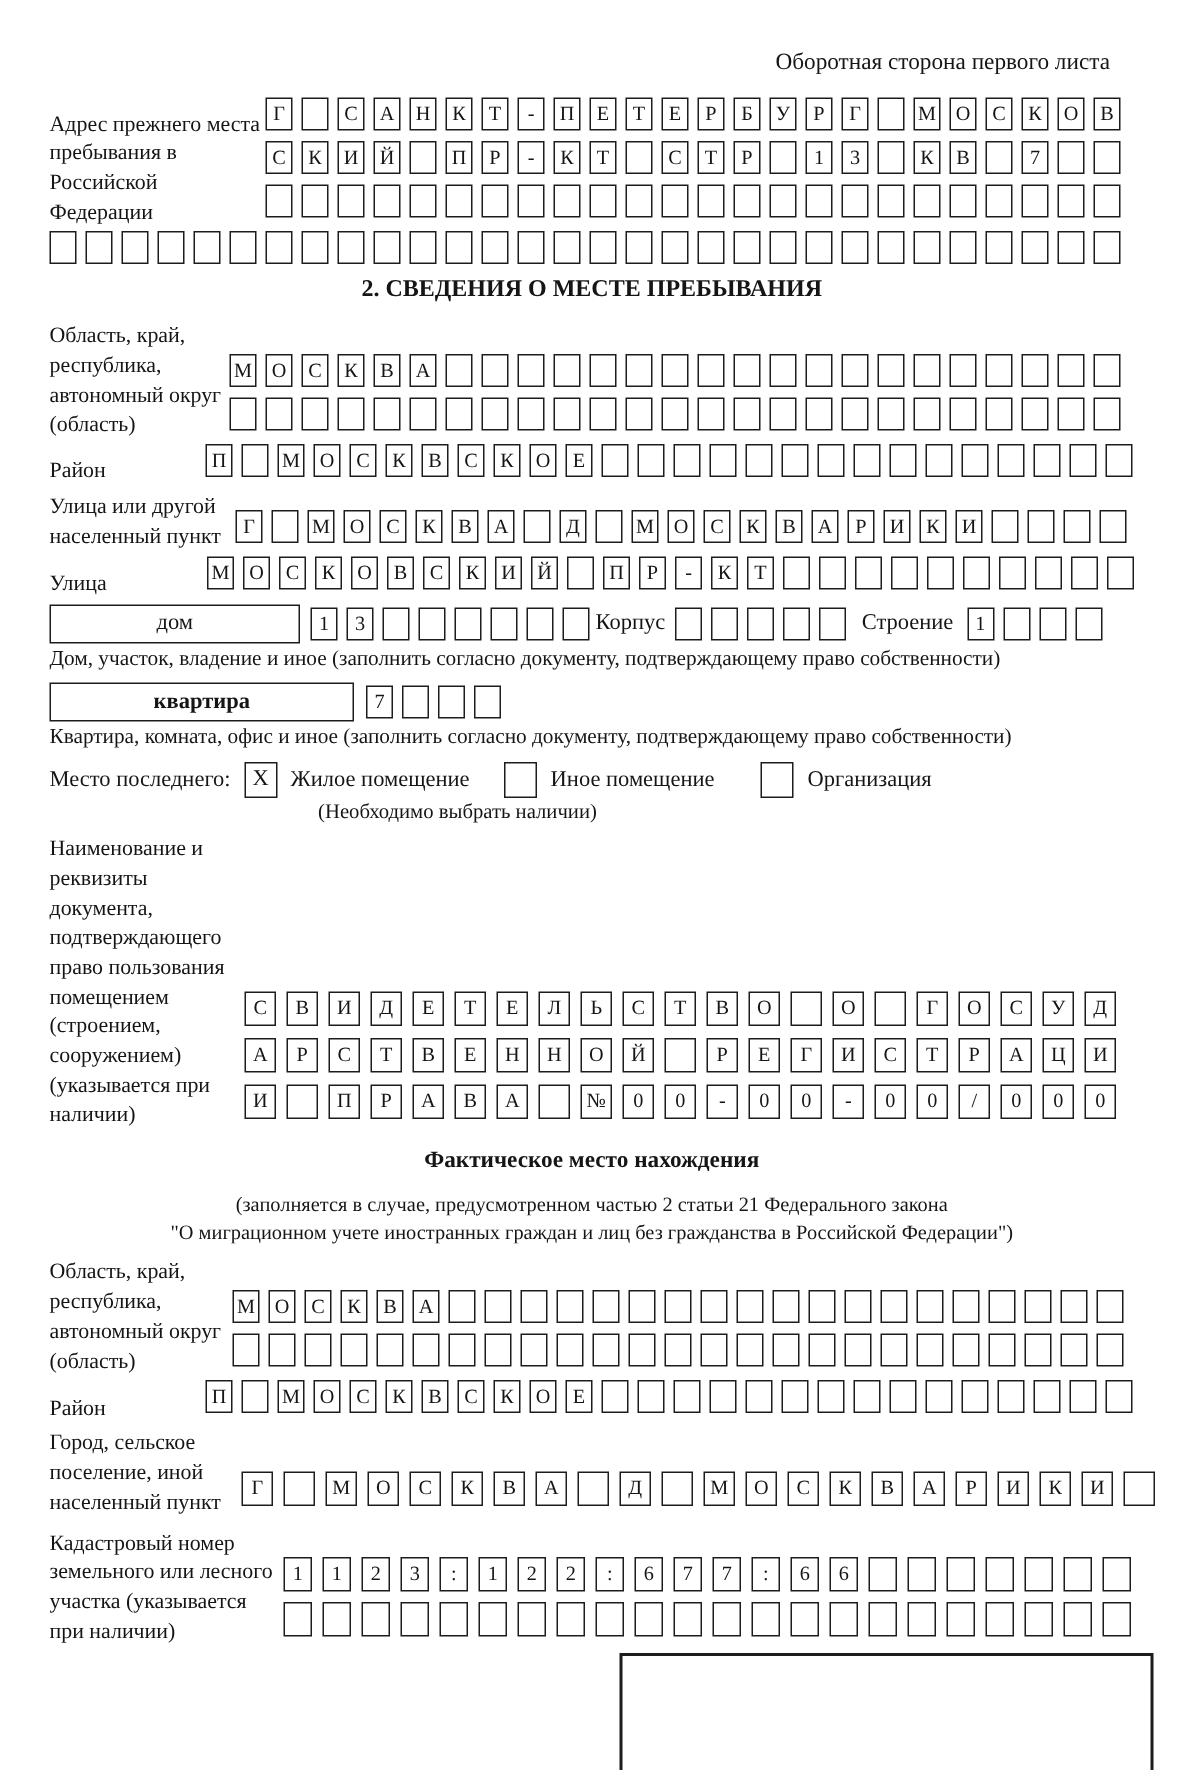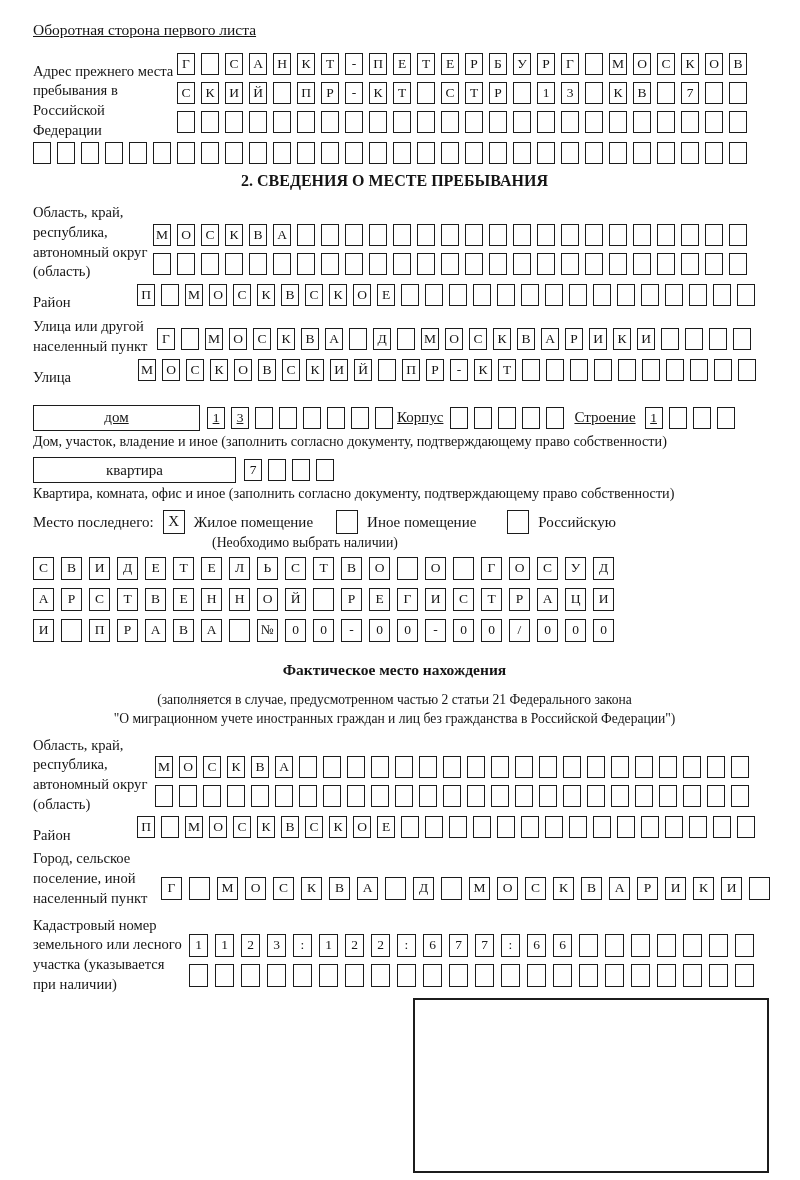--- a/index.html
+++ b/index.html
@@ -2,21 +2,21 @@
 <html><head>
 <meta charset="utf-8">
 <style>
   html,body{margin:0;padding:0;background:#fff;}
   body{
     width:800px;height:1180px;overflow:hidden;color:#151515;
     font-family:"Liberation Serif","DejaVu Serif",serif;
     font-size:15px;line-height:1.25;
   }
   .sheet{padding:8px 44px 0 33px;}
-  .pg-header{ text-align:left; padding-right:16px; margin-top:12px; font-size:15.5px;text-decoration:underline;}
+  .pg-header{ text-align:right; padding-right:16px; margin-top:24px; font-size:15.5px;}
 
   
   .frow{display:flex;align-items:flex-end;margin-bottom:2px;}
   .flabel{flex-shrink:0;font-size:14.6px;line-height:1.35;padding-top:2px;}
   .gridcol{display:flex;flex-direction:column;}
   .grid{display:flex;gap:6px;margin-bottom:7px;}
   .cb{
     display:inline-block;box-sizing:border-box;width:18px;height:22px;
     border:1.7px solid #1c1c1c;text-align:center;font-size:13.5px;line-height:19px;
     font-family:"Liberation Serif","DejaVu Serif",serif;
@@ -322,21 +322,21 @@
         <span class="cb"></span>
         <span class="cb"></span>
         <span class="cb"></span>
         <span class="cb"></span>
         <span class="cb"></span>
         <span class="cb"></span>
         <span class="cb"></span>
       </div>
   </div>
 
-  <div class="inline-row" style="margin-top:17px;text-decoration:underline;">
+  <div class="inline-row" style="margin-top:3px;">
     <div class="rectfield" style="width:167px;">дом</div>
     <div class="grid" style="margin-left:7px;">
         <span class="cb">1</span>
         <span class="cb">3</span>
         <span class="cb"></span>
         <span class="cb"></span>
         <span class="cb"></span>
         <span class="cb"></span>
         <span class="cb"></span>
         <span class="cb"></span>
@@ -353,42 +353,43 @@
     <div class="grid">
         <span class="cb">1</span>
         <span class="cb"></span>
         <span class="cb"></span>
         <span class="cb"></span>
       </div>
   </div>
   <div class="caption-left">Дом, участок, владение и иное (заполнить согласно документу, подтверждающему право собственности)</div>
 
   <div class="inline-row">
-    <div class="rectfield" style="width:203px;">квартира</div>
+    <div class="rectfield" style="width:203px;font-weight:bold;">квартира</div>
     <div class="grid" style="margin-left:8px;">
         <span class="cb">7</span>
         <span class="cb"></span>
         <span class="cb"></span>
         <span class="cb"></span>
       </div>
   </div>
   <div class="caption-left">Квартира, комната, офис и иное (заполнить согласно документу, подтверждающему право собственности)</div>
 
   <div class="place-row">
     <span class="inline-lbl">Место последнего:</span>
     <span class="chk">X</span>
     <span class="inline-lbl" style="margin-right:14px;">Жилое помещение</span>
     <span class="chk"></span>
     <span class="inline-lbl" style="margin-right:22px;">Иное помещение</span>
     <span class="chk"></span>
-    <span class="inline-lbl">Российскую</span>
+    <span class="inline-lbl">Организация</span>
   </div>
   <div class="place-note">(Необходимо выбрать наличии)</div>
 
   <div class="frow">
+    <div class="flabel" style="width:130px;">Наименование и реквизиты документа, подтверждающего право пользования помещением (строением, сооружением) (указывается при наличии)</div>
     <div class="gridcol">
       <div class="grid wide">
           <span class="cb">С</span>
           <span class="cb">В</span>
           <span class="cb">И</span>
           <span class="cb">Д</span>
           <span class="cb">Е</span>
           <span class="cb">Т</span>
           <span class="cb">Е</span>
           <span class="cb">Л</span>

